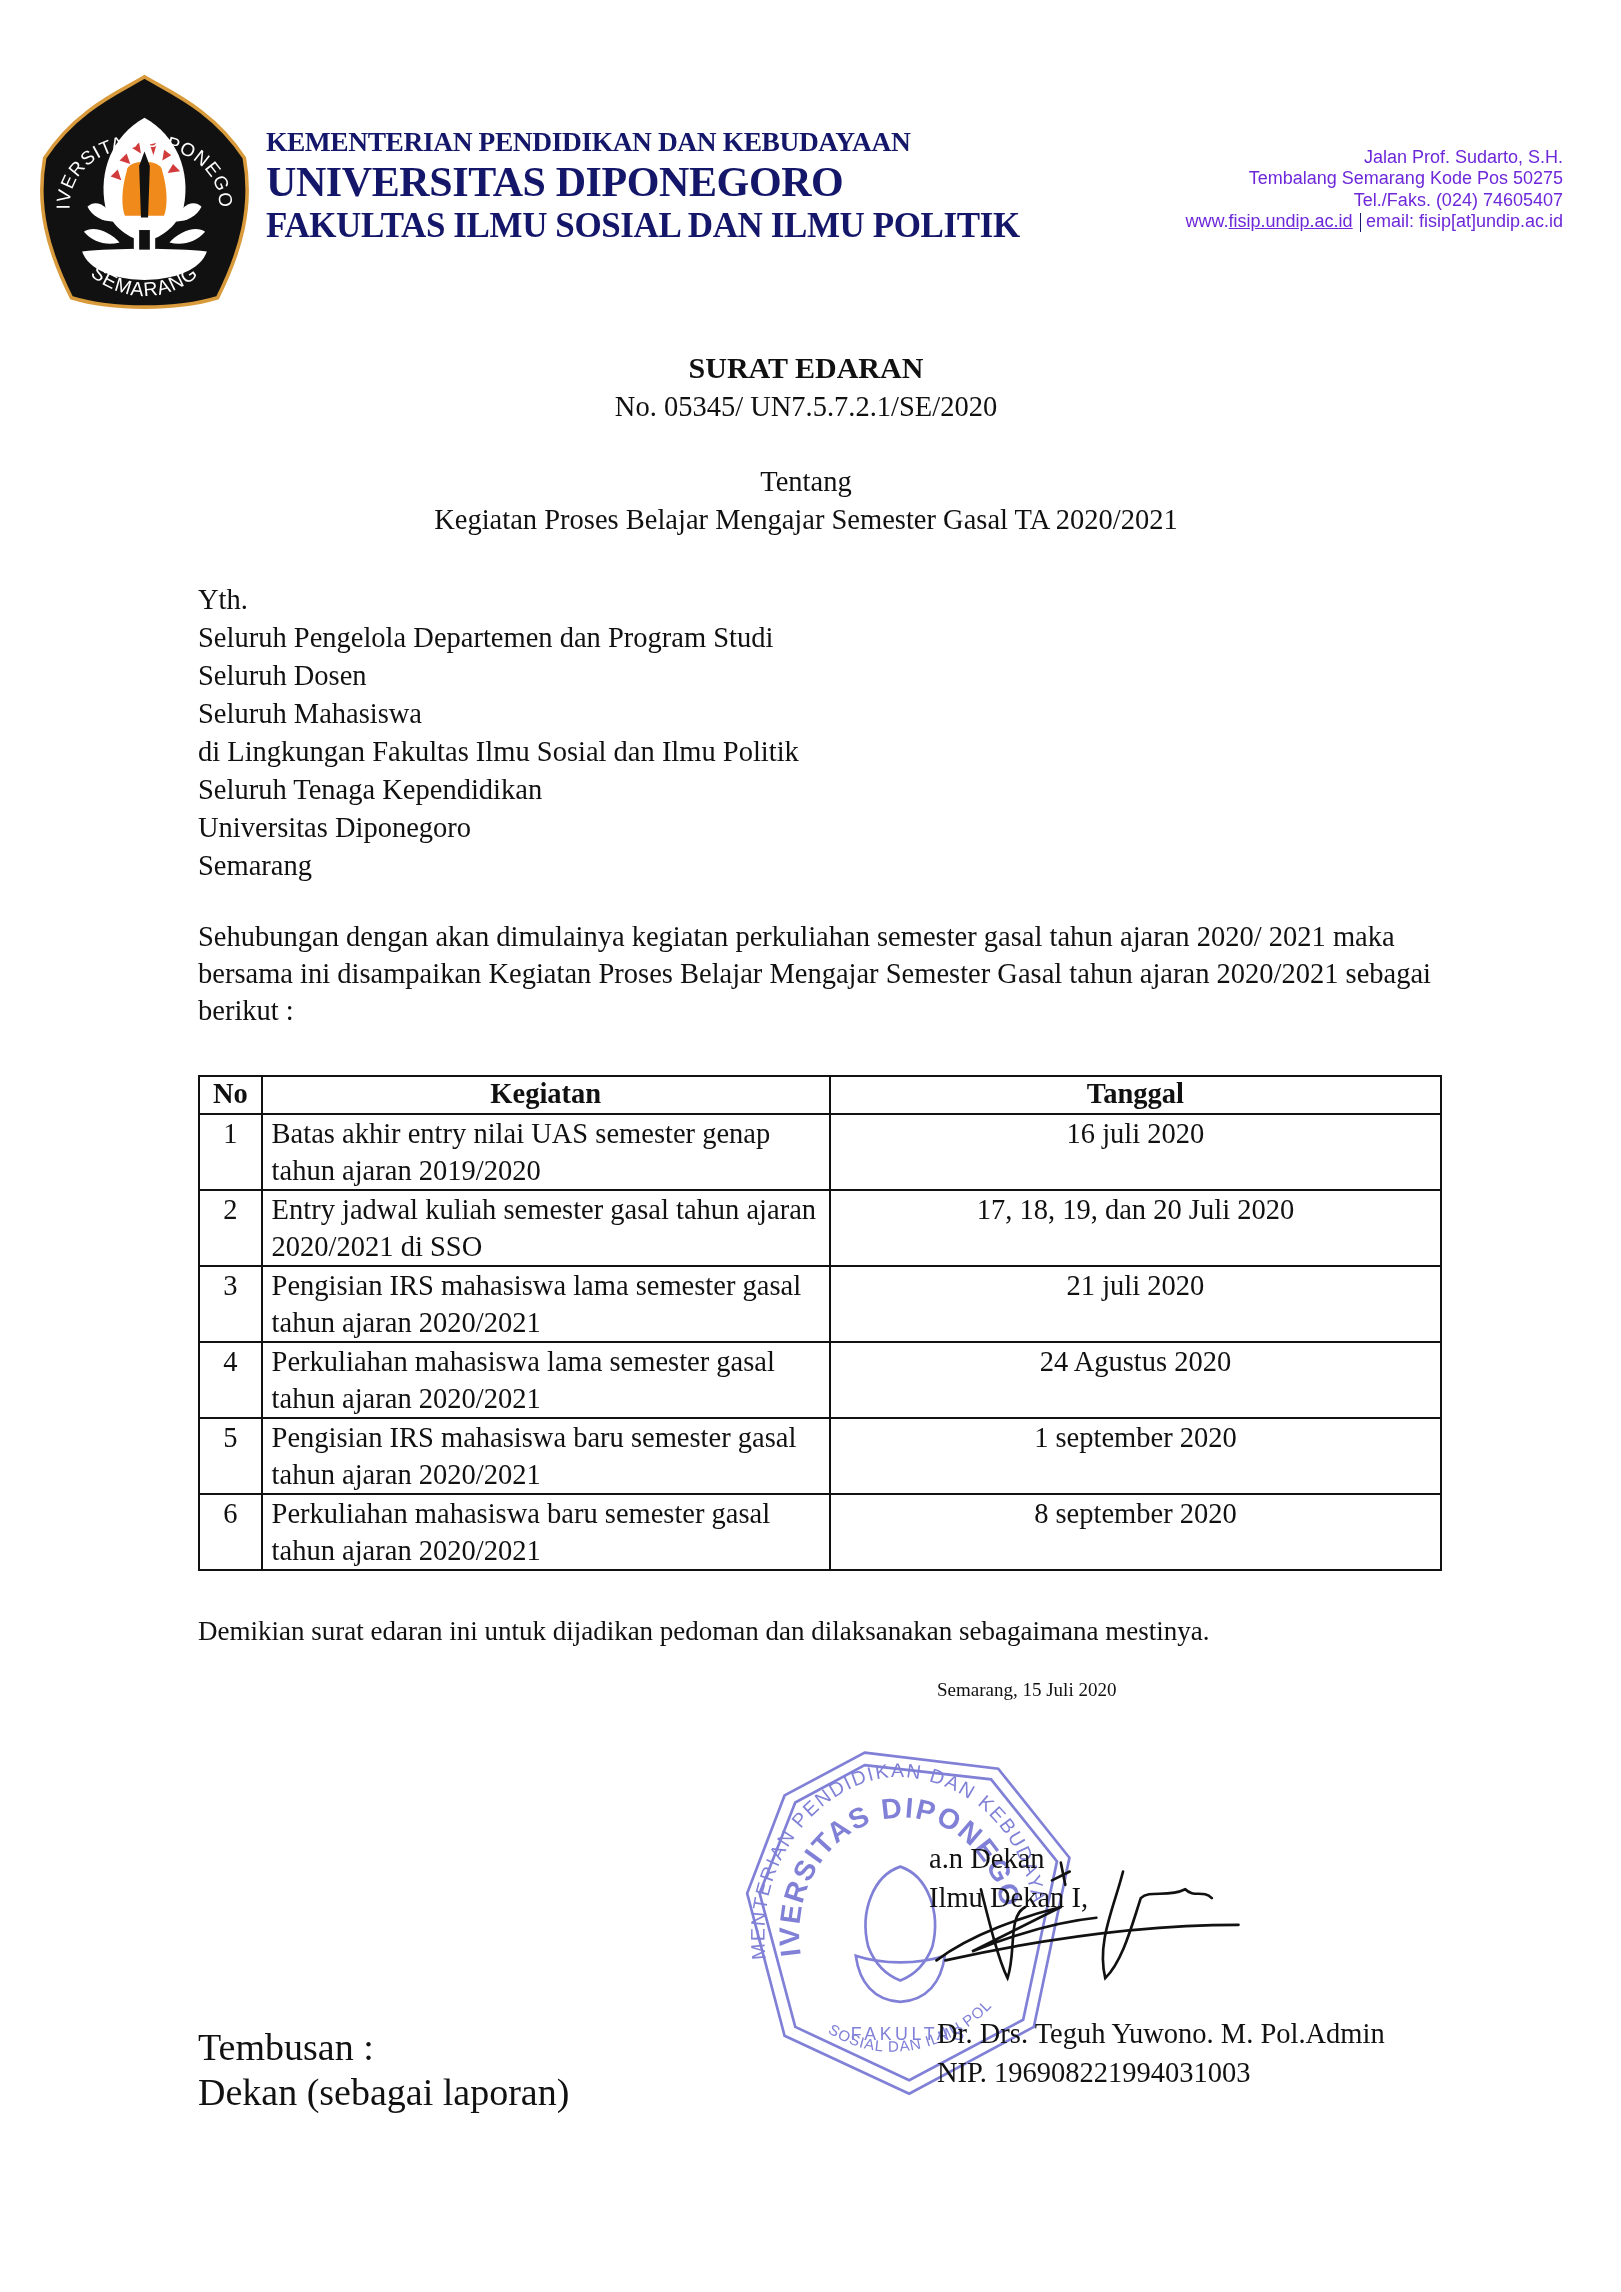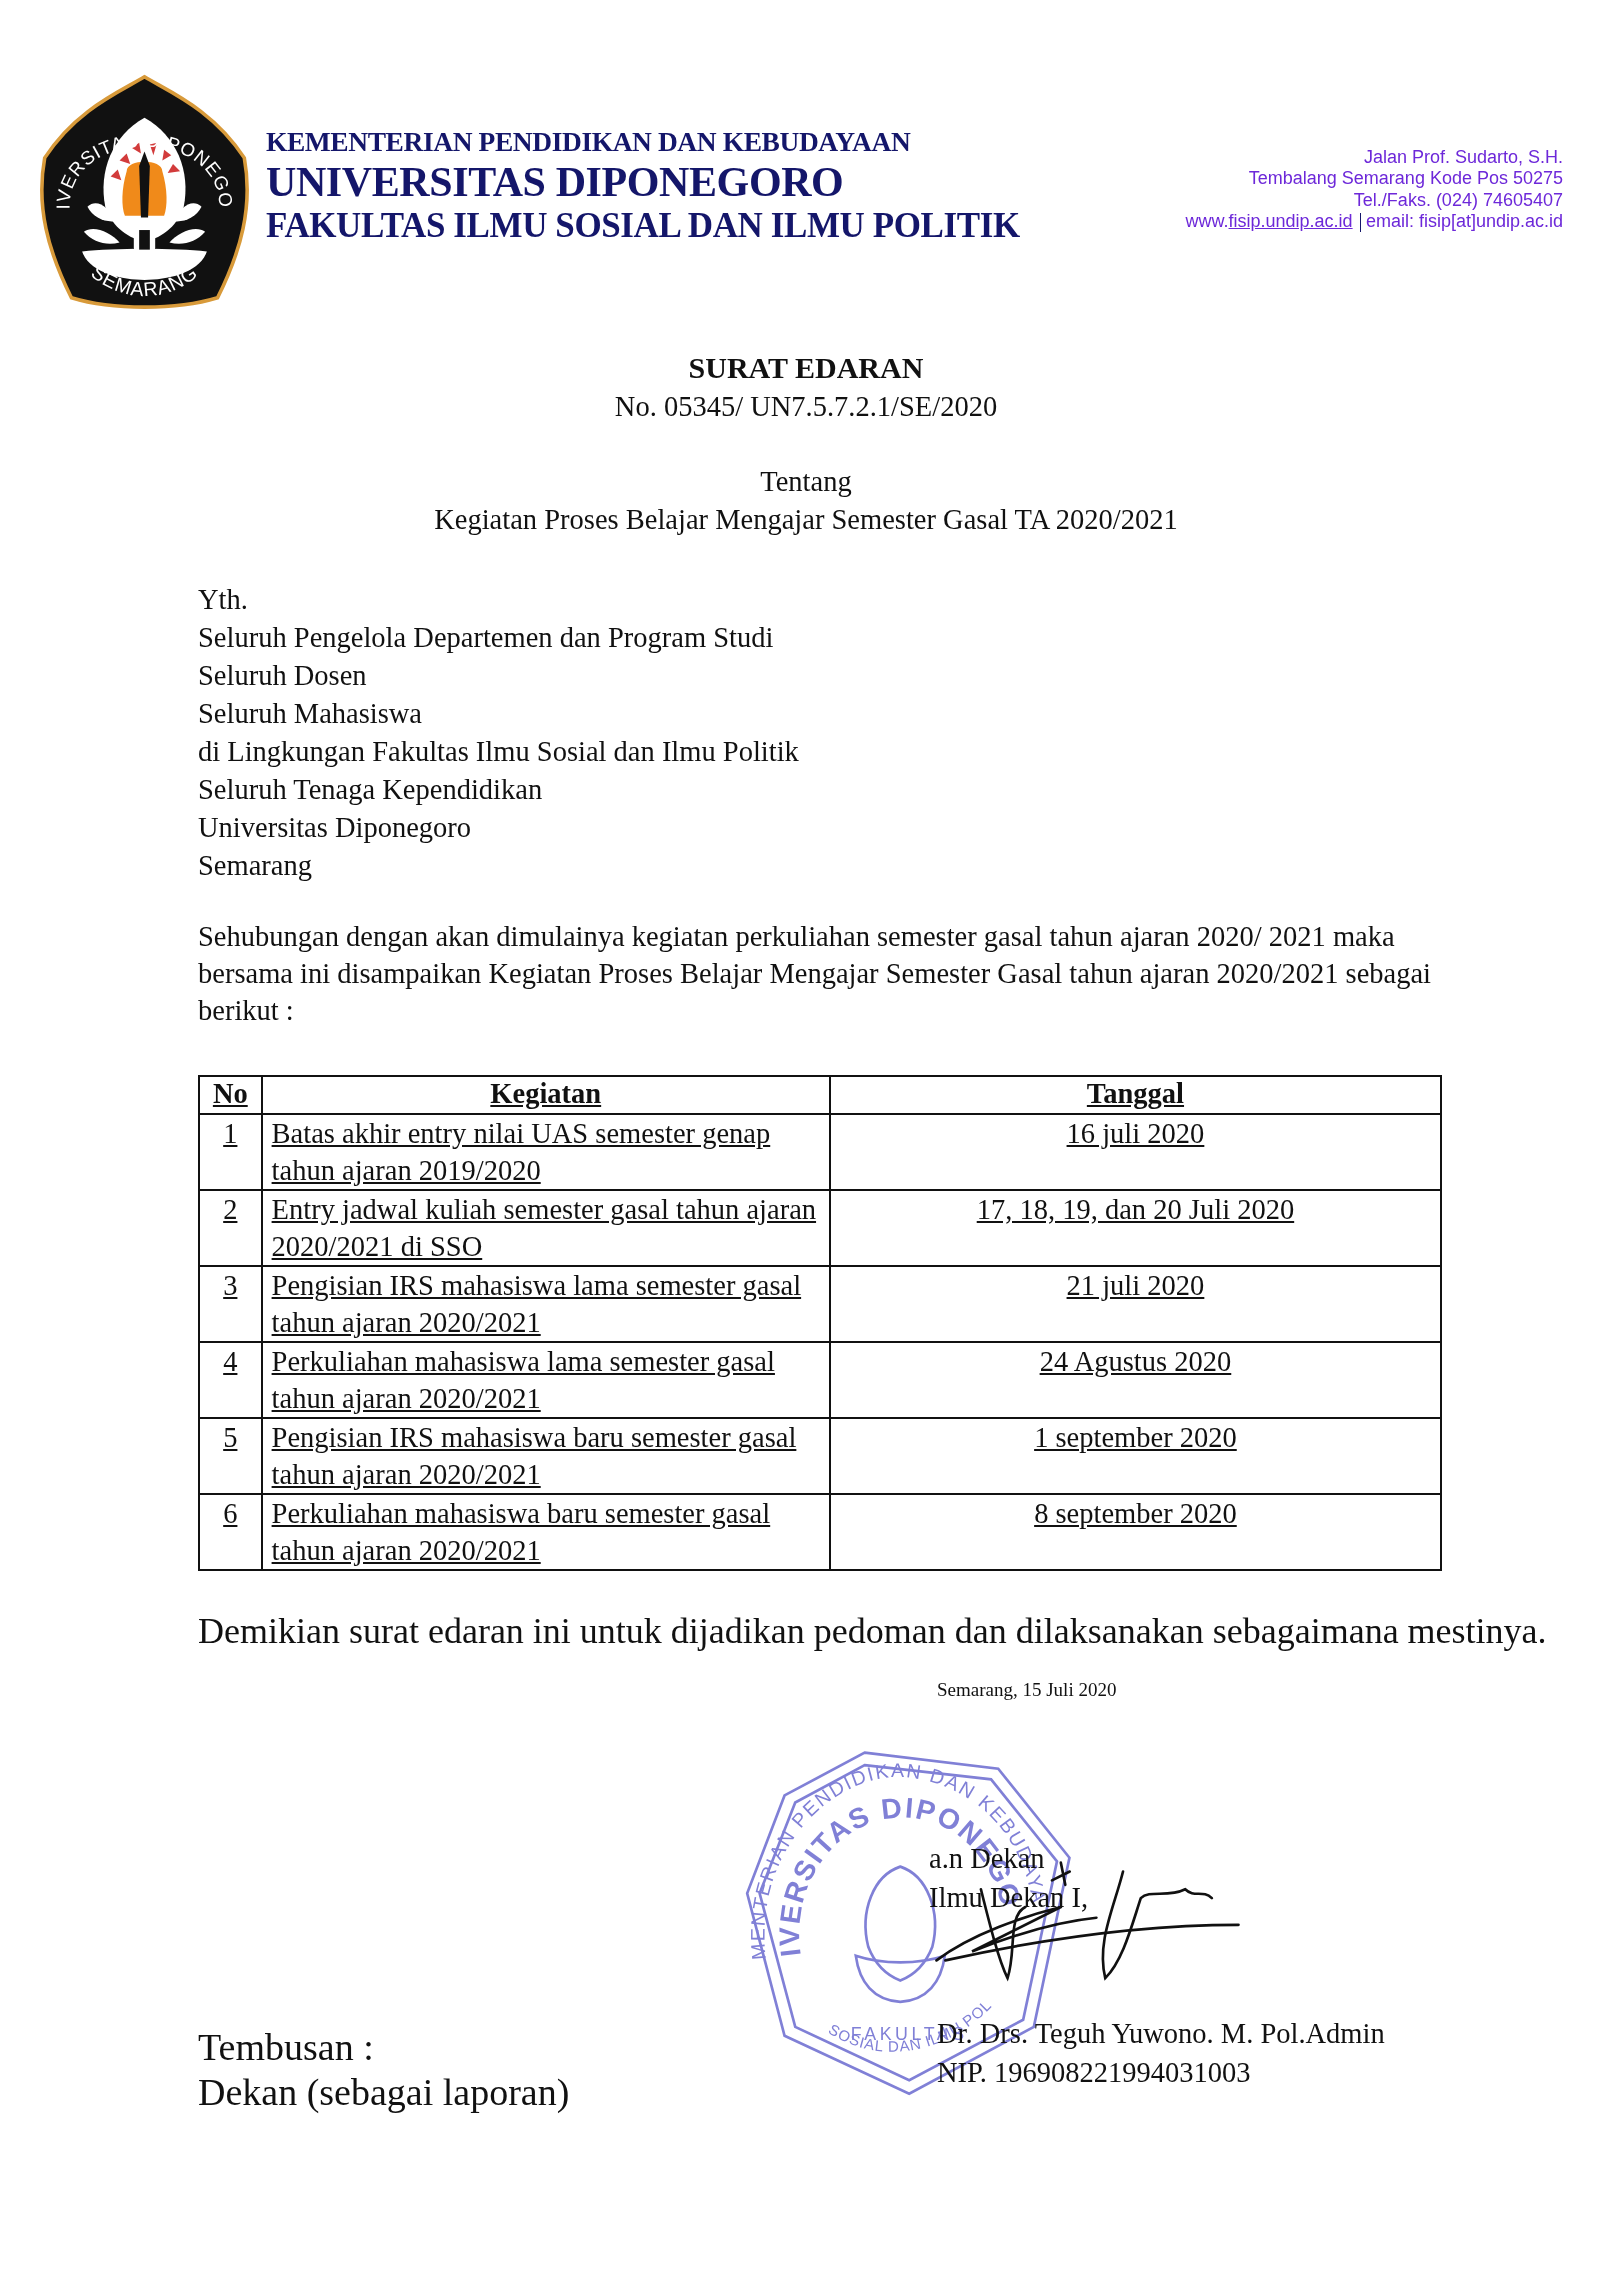--- a/index.html
+++ b/index.html
@@ -27,28 +27,28 @@
   .tentang { top: 464px; }
   .perihal { top: 502px; }
 
   .block { position: absolute; left: 198px; font-size: 28.5px; line-height: 38px; }
   .recipients { top: 581px; }
   .para { position: absolute; left: 198px; width: 1248px; top: 918px; font-size: 28.5px;
           line-height: 37px; }
 
   table.keg { position: absolute; left: 198px; top: 1075px; width: 1244px; border-collapse: collapse;
               font-size: 28.5px; line-height: 37px; }
-  table.keg th, table.keg td { border: 2.7px solid #111; vertical-align: top; padding: 0 5.3px; text-decoration: underline; }
+  table.keg th, table.keg td { border: 2.7px solid #111; vertical-align: top; padding: 0 5.3px; }
   table.keg th { font-weight: bold; text-align: center; height: 36px; line-height: 34px; }
   table.keg td.no { width: 50px; text-align: center; }
   table.keg td.act { width: 552px; padding-left: 9px; }
   table.keg td.tgl { text-align: center; }
   table.keg tr.row td { height: 73px; }
 
-  .penutup { position: absolute; left: 198px; top: 1613px; font-size: 36px; line-height: 37px; }
+  .penutup { position: absolute; left: 198px; top: 1613px; font-size: 27px; line-height: 37px; }
   .tempat { position: absolute; left: 937px; top: 1671px; font-size: 19px; line-height: 37px; }
 
   .stamp { position: absolute; left: 731px; top: 1742px; width: 392px; height: 365px; opacity: 0.85; }
   .sign { position: absolute; left: 918px; top: 1836px; width: 339px; height: 151px; }
   .ttd1 { position: absolute; left: 929px; top: 1839px; font-size: 28.5px; line-height: 39px; }
   .ttd2 { position: absolute; left: 937px; top: 2014px; font-size: 28.5px; line-height: 39px; }
 
   .tembusan { position: absolute; left: 198px; top: 2025px; font-size: 38px; line-height: 45px; }
 </style>
 </head>

